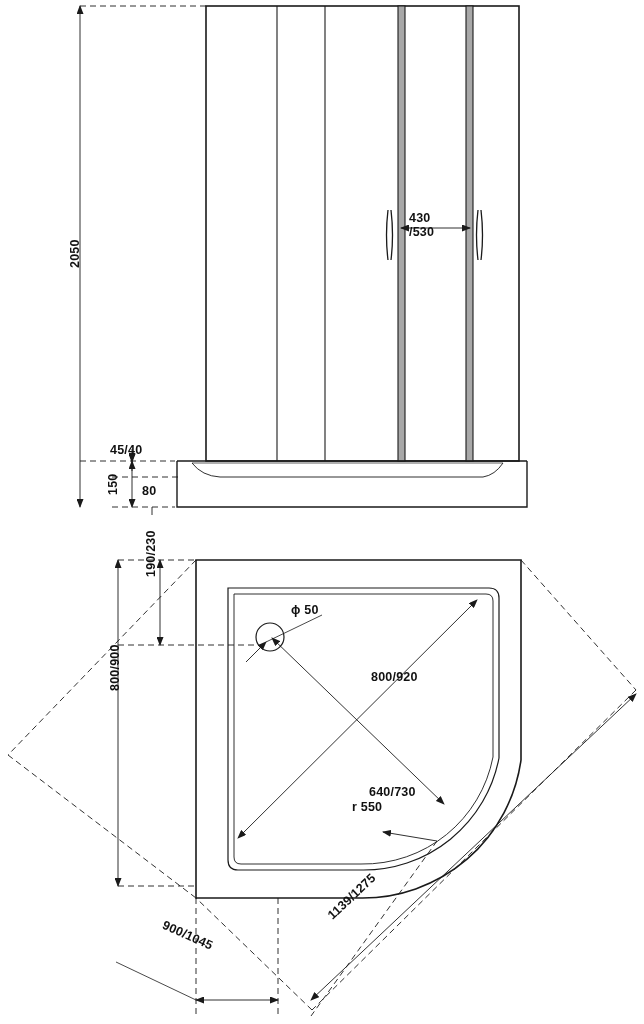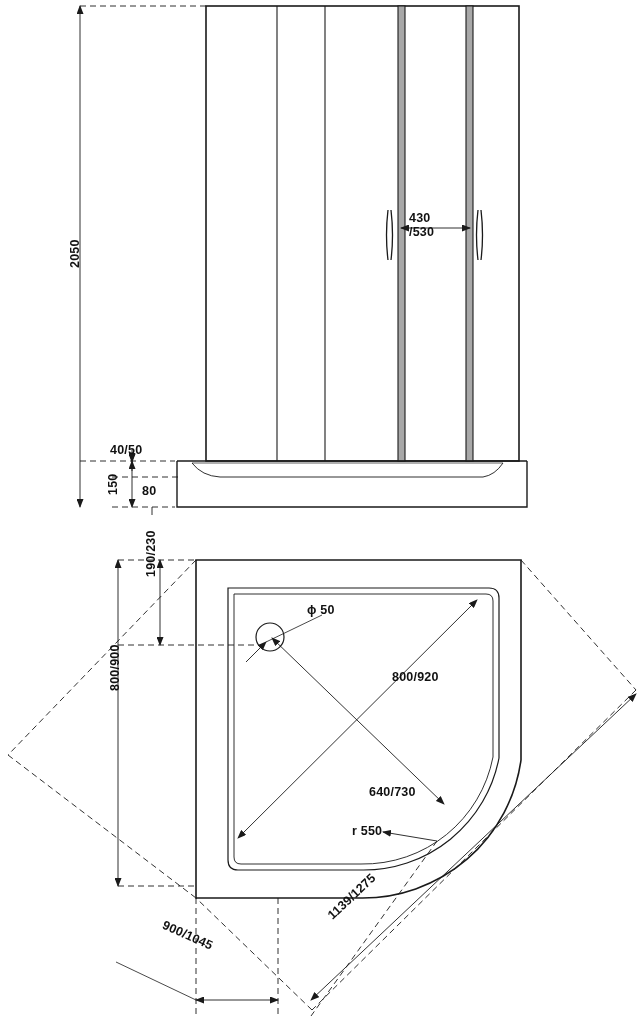--- a/index.html
+++ b/index.html
@@ -142,35 +142,35 @@
 
       <line x1="311" y1="1000" x2="636" y2="694" marker-start="url(#arrHs)" marker-end="url(#arrH)"></line>
     </g>
   </svg>
 
   <div class="lbl b rot" style="left:68px; top:268px;">2050</div>
 
   <div class="lbl b" style="left:409px; top:211px;">430
 /530</div>
 
-  <div class="lbl b" style="left:110px; top:443px;">40/50</div>
+  <div class="lbl b" style="left:110px; top:443px;">45/40</div>
 
   <div class="lbl b rot" style="left:106px; top:495px;">150</div>
 
   <div class="lbl b" style="left:142px; top:484px;">80</div>
 
-  <div class="lbl b" style="left:307px; top:603px;">ϕ 50</div>
+  <div class="lbl b" style="left:291px; top:603px;">ϕ 50</div>
 
   <div class="lbl b rot" style="left:144px; top:577px;">190/230</div>
 
   <div class="lbl b rot" style="left:108px; top:691px;">800/900</div>
 
-  <div class="lbl b" style="left:371px; top:670px;margin-left:21px;">800/920</div>
+  <div class="lbl b" style="left:371px; top:670px;">800/920</div>
 
   <div class="lbl b" style="left:369px; top:749px;margin-top:36px;">640/730</div>
 
-  <div class="lbl b" style="left:352px; top:800px;margin-top:24px;">r 550</div>
+  <div class="lbl b" style="left:352px; top:800px;">r 550</div>
 
   <div class="lbl b" style="left:166px; top:918px; transform:rotate(24deg); transform-origin:left top;">900/1045</div>
 
   <div class="lbl b" style="left:325px; top:912px; transform:rotate(-43deg); transform-origin:left top;">1139/1275</div>
 
 </div>
 
 </body></html>

